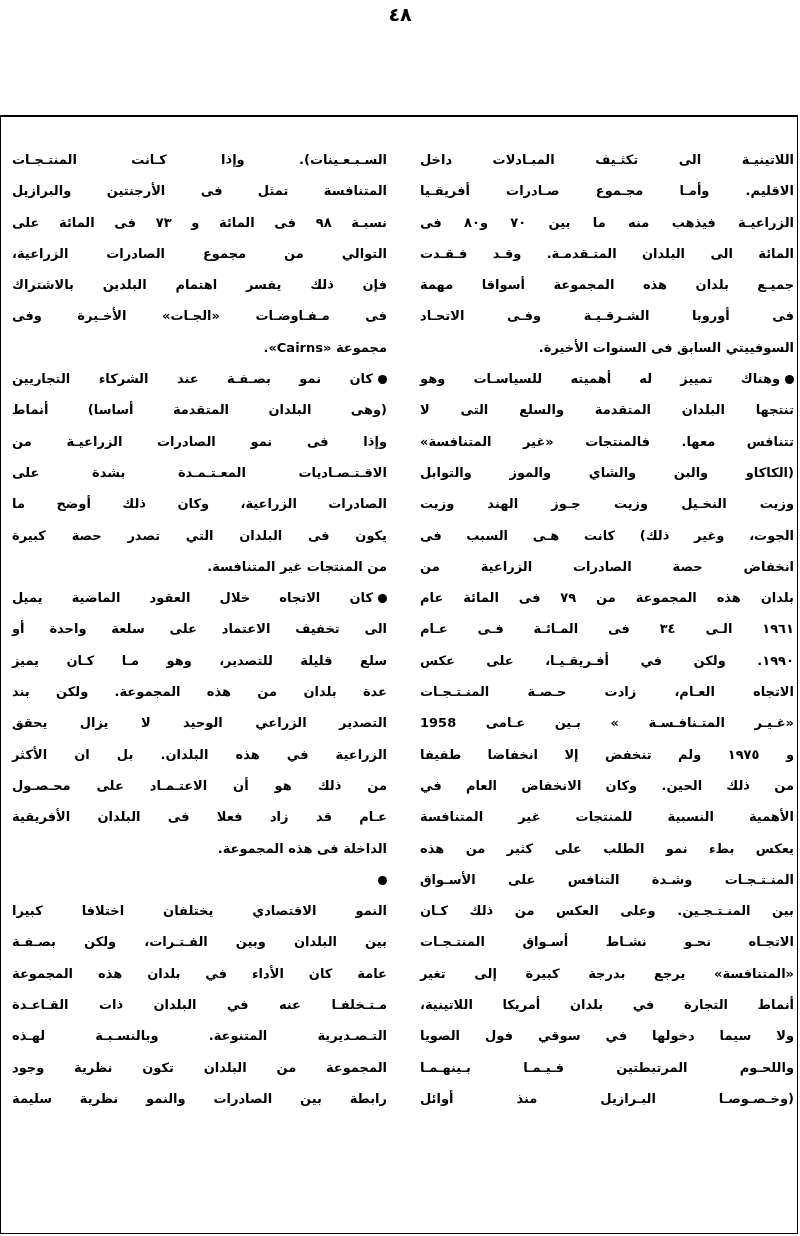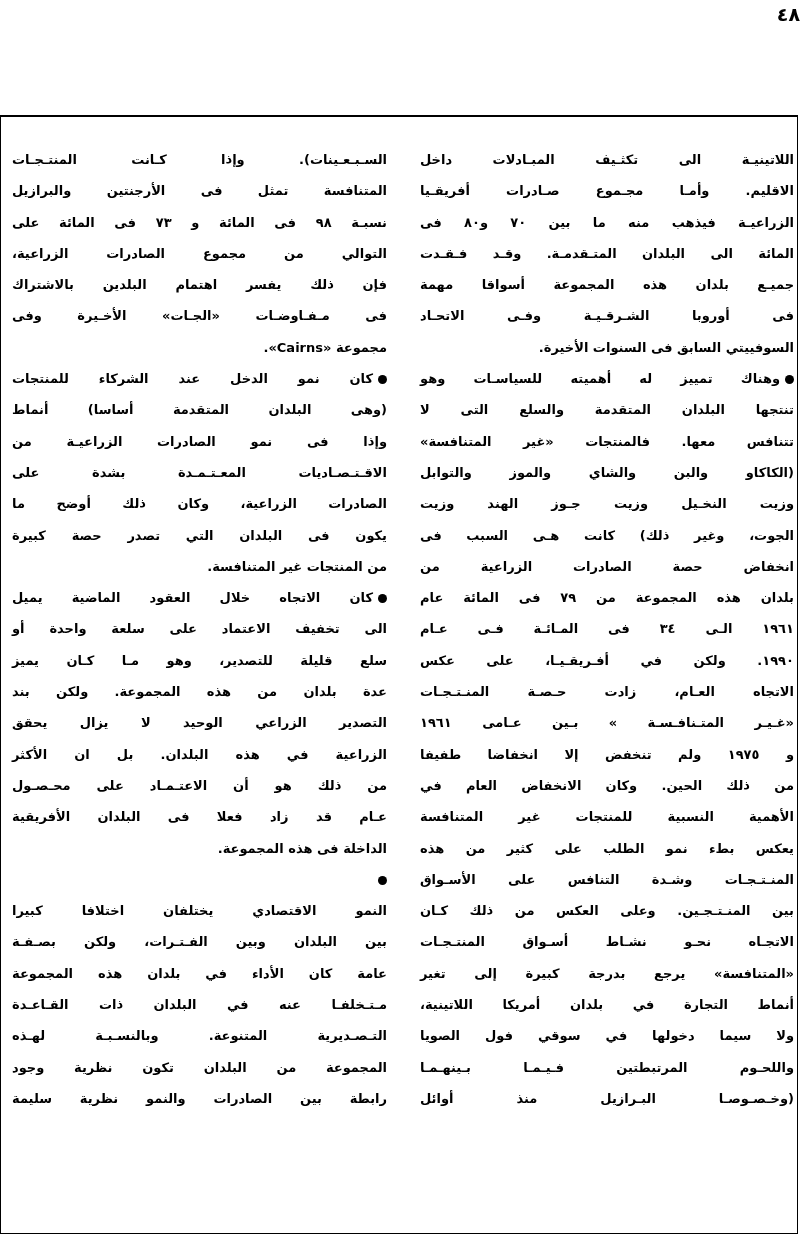--- a/index.html
+++ b/index.html
@@ -13,21 +13,21 @@
       position: relative;
       overflow: hidden;
       font-family: "DejaVu Sans", sans-serif;
       color: #000000;
     }
     .page-number {
       position: absolute;
       top: 2px;
       left: 0;
       width: 800px;
-      text-align: right;
+      text-align: center;
       font-size: 19px;
       font-weight: bold;
       line-height: 24px;
     }
     .frame {
       position: absolute;
       left: 0;
       top: 115px;
       width: 798px;
       height: 1119px;
@@ -96,21 +96,21 @@
     <span class="line"><span>تنتجها البلدان المتقدمة والسلع التى لا</span></span>
     <span class="line"><span>تتنافس معها. فالمنتجات «غير المتنافسة»</span></span>
     <span class="line"><span>(الكاكاو والبن والشاي والموز والتوابل</span></span>
     <span class="line"><span>وزيت النخـيل وزيت جـوز الهند وزيت</span></span>
     <span class="line"><span>الجوت، وغير ذلك) كانت هـى السبب فى</span></span>
     <span class="line"><span>انخفاض حصة الصادرات الزراعية من</span></span>
     <span class="line"><span>بلدان هذه المجموعة من ٧٩ فى المائة عام</span></span>
     <span class="line"><span>١٩٦١ الـى ٣٤ فى المـائـة فـى عـام</span></span>
     <span class="line"><span>١٩٩٠. ولكن في أفـريقـيـا، على عكس</span></span>
     <span class="line"><span>الاتجاه العـام، زادت حـصـة المنـتـجـات</span></span>
-    <span class="line"><span>«غـيـر المتـنافـسـة » بـين عـامى ١٩٦١</span></span>
+    <span class="line"><span>«غـيـر المتـنافـسـة » بـين عـامى 1958</span></span>
     <span class="line"><span>و ١٩٧٥ ولم تنخفض إلا انخفاضا طفيفا</span></span>
     <span class="line"><span>من ذلك الحين. وكان الانخفاض العام في</span></span>
     <span class="line"><span>الأهمية النسبية للمنتجات غير المتنافسة</span></span>
     <span class="line"><span>يعكس بطء نمو الطلب على كثير من هذه</span></span>
     <span class="line"><span>المنـتـجـات وشـدة التنافس على الأسـواق</span></span>
     <span class="line"><span>بين المنـتـجـين. وعلى العكس من ذلك كـان</span></span>
     <span class="line"><span>الاتجـاه نحـو نشـاط أسـواق المنتـجـات</span></span>
     <span class="line"><span>«المتنافسة» يرجع بدرجة كبيرة إلى تغير</span></span>
     <span class="line"><span>أنماط التجارة في بلدان أمريكا اللاتينية،</span></span>
     <span class="line"><span>ولا سيما دخولها في سوقي فول الصويا</span></span>
@@ -118,21 +118,21 @@
     <span class="line"><span>(وخـصـوصـا البـرازيل منذ أوائل</span></span>
   </div>
 <div class="column col-left" id="col-left">
     <span class="line"><span>السـبـعـينات). وإذا كـانت المنتـجـات</span></span>
     <span class="line"><span>المتنافسة تمثل فى الأرجنتين والبرازيل</span></span>
     <span class="line"><span>نسبـة ٩٨ فى المائة و ٧٣ فى المائة على</span></span>
     <span class="line"><span>التوالي من مجموع الصادرات الزراعية،</span></span>
     <span class="line"><span>فإن ذلك يفسر اهتمام البلدين بالاشتراك</span></span>
     <span class="line"><span>فى مـفـاوضـات «الجـات» الأخـيرة وفى</span></span>
     <span class="line last"><span>مجموعة «Cairns».</span></span>
-    <span class="line"><span class="bullet"></span><span>كان نمو الدخل عند الشركاء للمنتجات</span></span>
+    <span class="line"><span class="bullet"></span><span>كان نمو بصـفـة عند الشركاء التجاريين</span></span>
     <span class="line"><span>(وهى البلدان المتقدمة أساسا) أنماط</span></span>
     <span class="line"><span>وإذا فى نمو الصادرات الزراعيـة من</span></span>
     <span class="line"><span>الاقـتـصـاديات المعـتـمـدة بشدة على</span></span>
     <span class="line"><span>الصادرات الزراعية، وكان ذلك أوضح ما</span></span>
     <span class="line"><span>يكون فى البلدان التي تصدر حصة كبيرة</span></span>
     <span class="line last"><span>من المنتجات غير المتنافسة.</span></span>
     <span class="line"><span class="bullet"></span><span>كان الاتجاه خلال العقود الماضية يميل</span></span>
     <span class="line"><span>الى تخفيف الاعتماد على سلعة واحدة أو</span></span>
     <span class="line"><span>سلع قليلة للتصدير، وهو مـا كـان يميز</span></span>
     <span class="line"><span>عدة بلدان من هذه المجموعة. ولكن بند</span></span>

